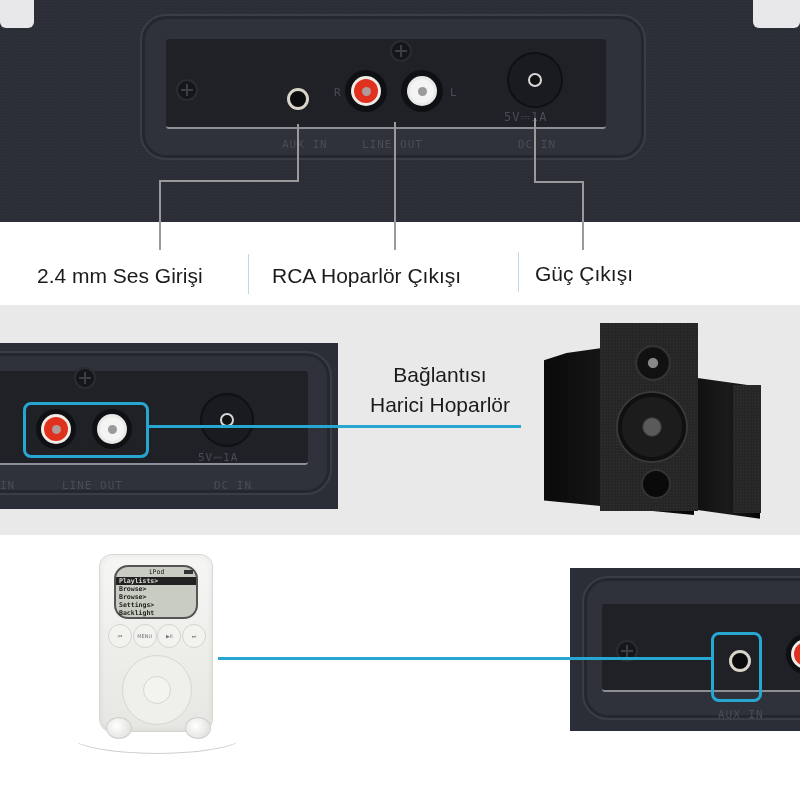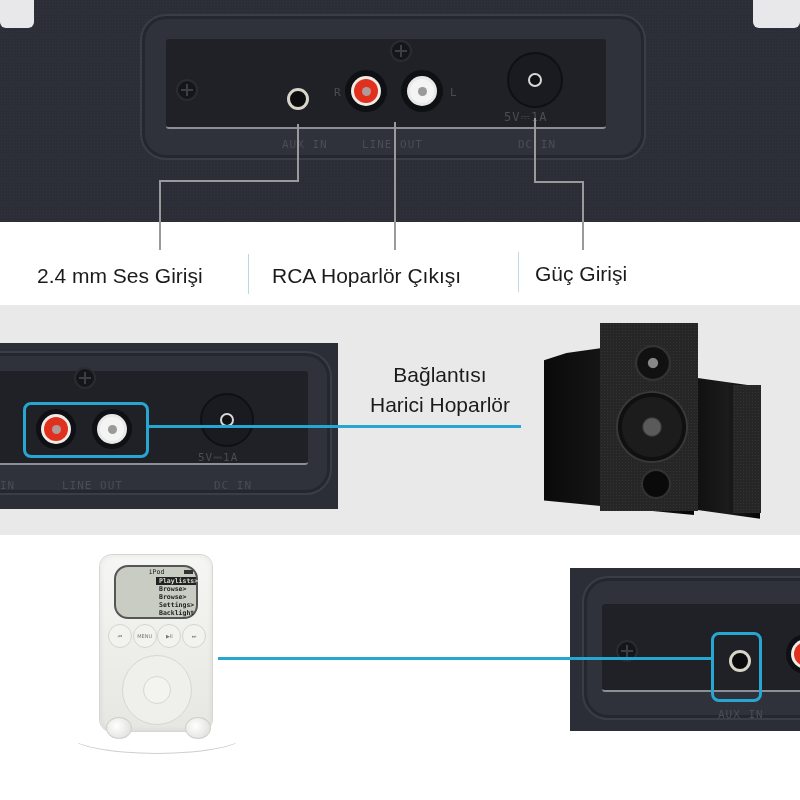--- a/index.html
+++ b/index.html
@@ -30,21 +30,21 @@
   #mid-panel{left:0;top:305px;width:800px;height:230px;background:#e9e9e9;}
   .bline{background:#27a6d1;}
   .hbox{border:3px solid #27a6d1;border-radius:8px;}
   .caption{font-size:21px;color:#1b1b1b;text-align:center;line-height:30px;white-space:nowrap;}
   
   .spk{background:linear-gradient(90deg,#0a0a0a,#1b1b1b 60%,#050505);}
   .spk-front{background:#262626;background-image:radial-gradient(rgba(255,255,255,0.06) 1px,transparent 1px);background-size:3px 3px;}
   
   .ipod{background:linear-gradient(180deg,#f6f6f4,#e6e6e2);border-radius:12px;box-shadow:0 0 0 1px #d6d6d2,inset 0 0 6px rgba(0,0,0,0.08);}
   .lcd{background:#c9ccc2;border:2px solid #555;border-radius:14px;font-family:"DejaVu Sans Mono",monospace;font-size:6.5px;color:#222;}
-  .lcd .row{display:flex;justify-content:flex-start;padding:0 3px;height:8px;line-height:8px;font-weight:bold;margin-left:40px;}
+  .lcd .row{display:flex;justify-content:flex-start;padding:0 3px;height:8px;line-height:8px;font-weight:bold;}
   .lcd .row.sel{background:#222;color:#d8dbd2;}
   .ibtn{width:22px;height:22px;border-radius:50%;border:1px solid #d3d3cf;background:#f2f2ef;font-size:5px;color:#777;display:flex;align-items:center;justify-content:center;font-family:"DejaVu Sans",sans-serif;}
   .wheel{border-radius:50%;border:1px solid #d6d6d2;background:#efefec;}
   .wheel-c{border-radius:50%;border:1px solid #d6d6d2;background:#f3f3f0;}
   .earbud{border-radius:50%;background:radial-gradient(circle at 40% 40%,#ffffff,#d9d9d6);border:1px solid #cfcfcb;}
   .cable{border:1px solid #cfcfcb;border-radius:50%;}
 </style>
 </head>
 <body>
 
@@ -94,21 +94,21 @@
 <div class="abs gline" style="left:394px;top:122px;width:2px;height:128px;"></div>
 
 <div class="abs gline" style="left:534px;top:118px;width:2px;height:64px;"></div>
 <div class="abs gline" style="left:534px;top:181px;width:50px;height:2px;"></div>
 <div class="abs gline" style="left:582px;top:181px;width:2px;height:69px;"></div>
 
 <span class="abs label" style="left:37px;top:264px;">2.4 mm Ses Girişi</span>
 <div class="abs sep" style="left:248px;top:254px;height:40px;"></div>
 <span class="abs label" style="left:272px;top:264px;">RCA Hoparlör Çıkışı</span>
 <div class="abs sep" style="left:518px;top:252px;height:40px;"></div>
-<span class="abs label" style="left:535px;top:262px;">Güç Girişi</span>
+<span class="abs label" style="left:535px;top:262px;">Güç Çıkışı</span>
 
 <div id="mid-panel" class="abs">
   <div class="abs" style="left:0;top:38px;width:338px;height:166px;background:#2b2e36;overflow:hidden;">
     <div class="abs port-frame" style="left:-60px;top:8px;width:388px;height:140px;"></div>
     <div class="abs port-inner" style="left:-20px;top:28px;width:328px;height:92px;"></div>
     <div class="abs screw" style="left:74px;top:24px;"></div>
     <div class="abs rca" style="left:36px;top:66px;width:40px;height:40px;">
       <div class="ring" style="width:30px;height:30px;background:#f0ece8;">
           <div class="ring" style="width:24px;height:24px;background:#e0301e;">
             <div class="hole" style="width:9px;height:9px;"></div>

